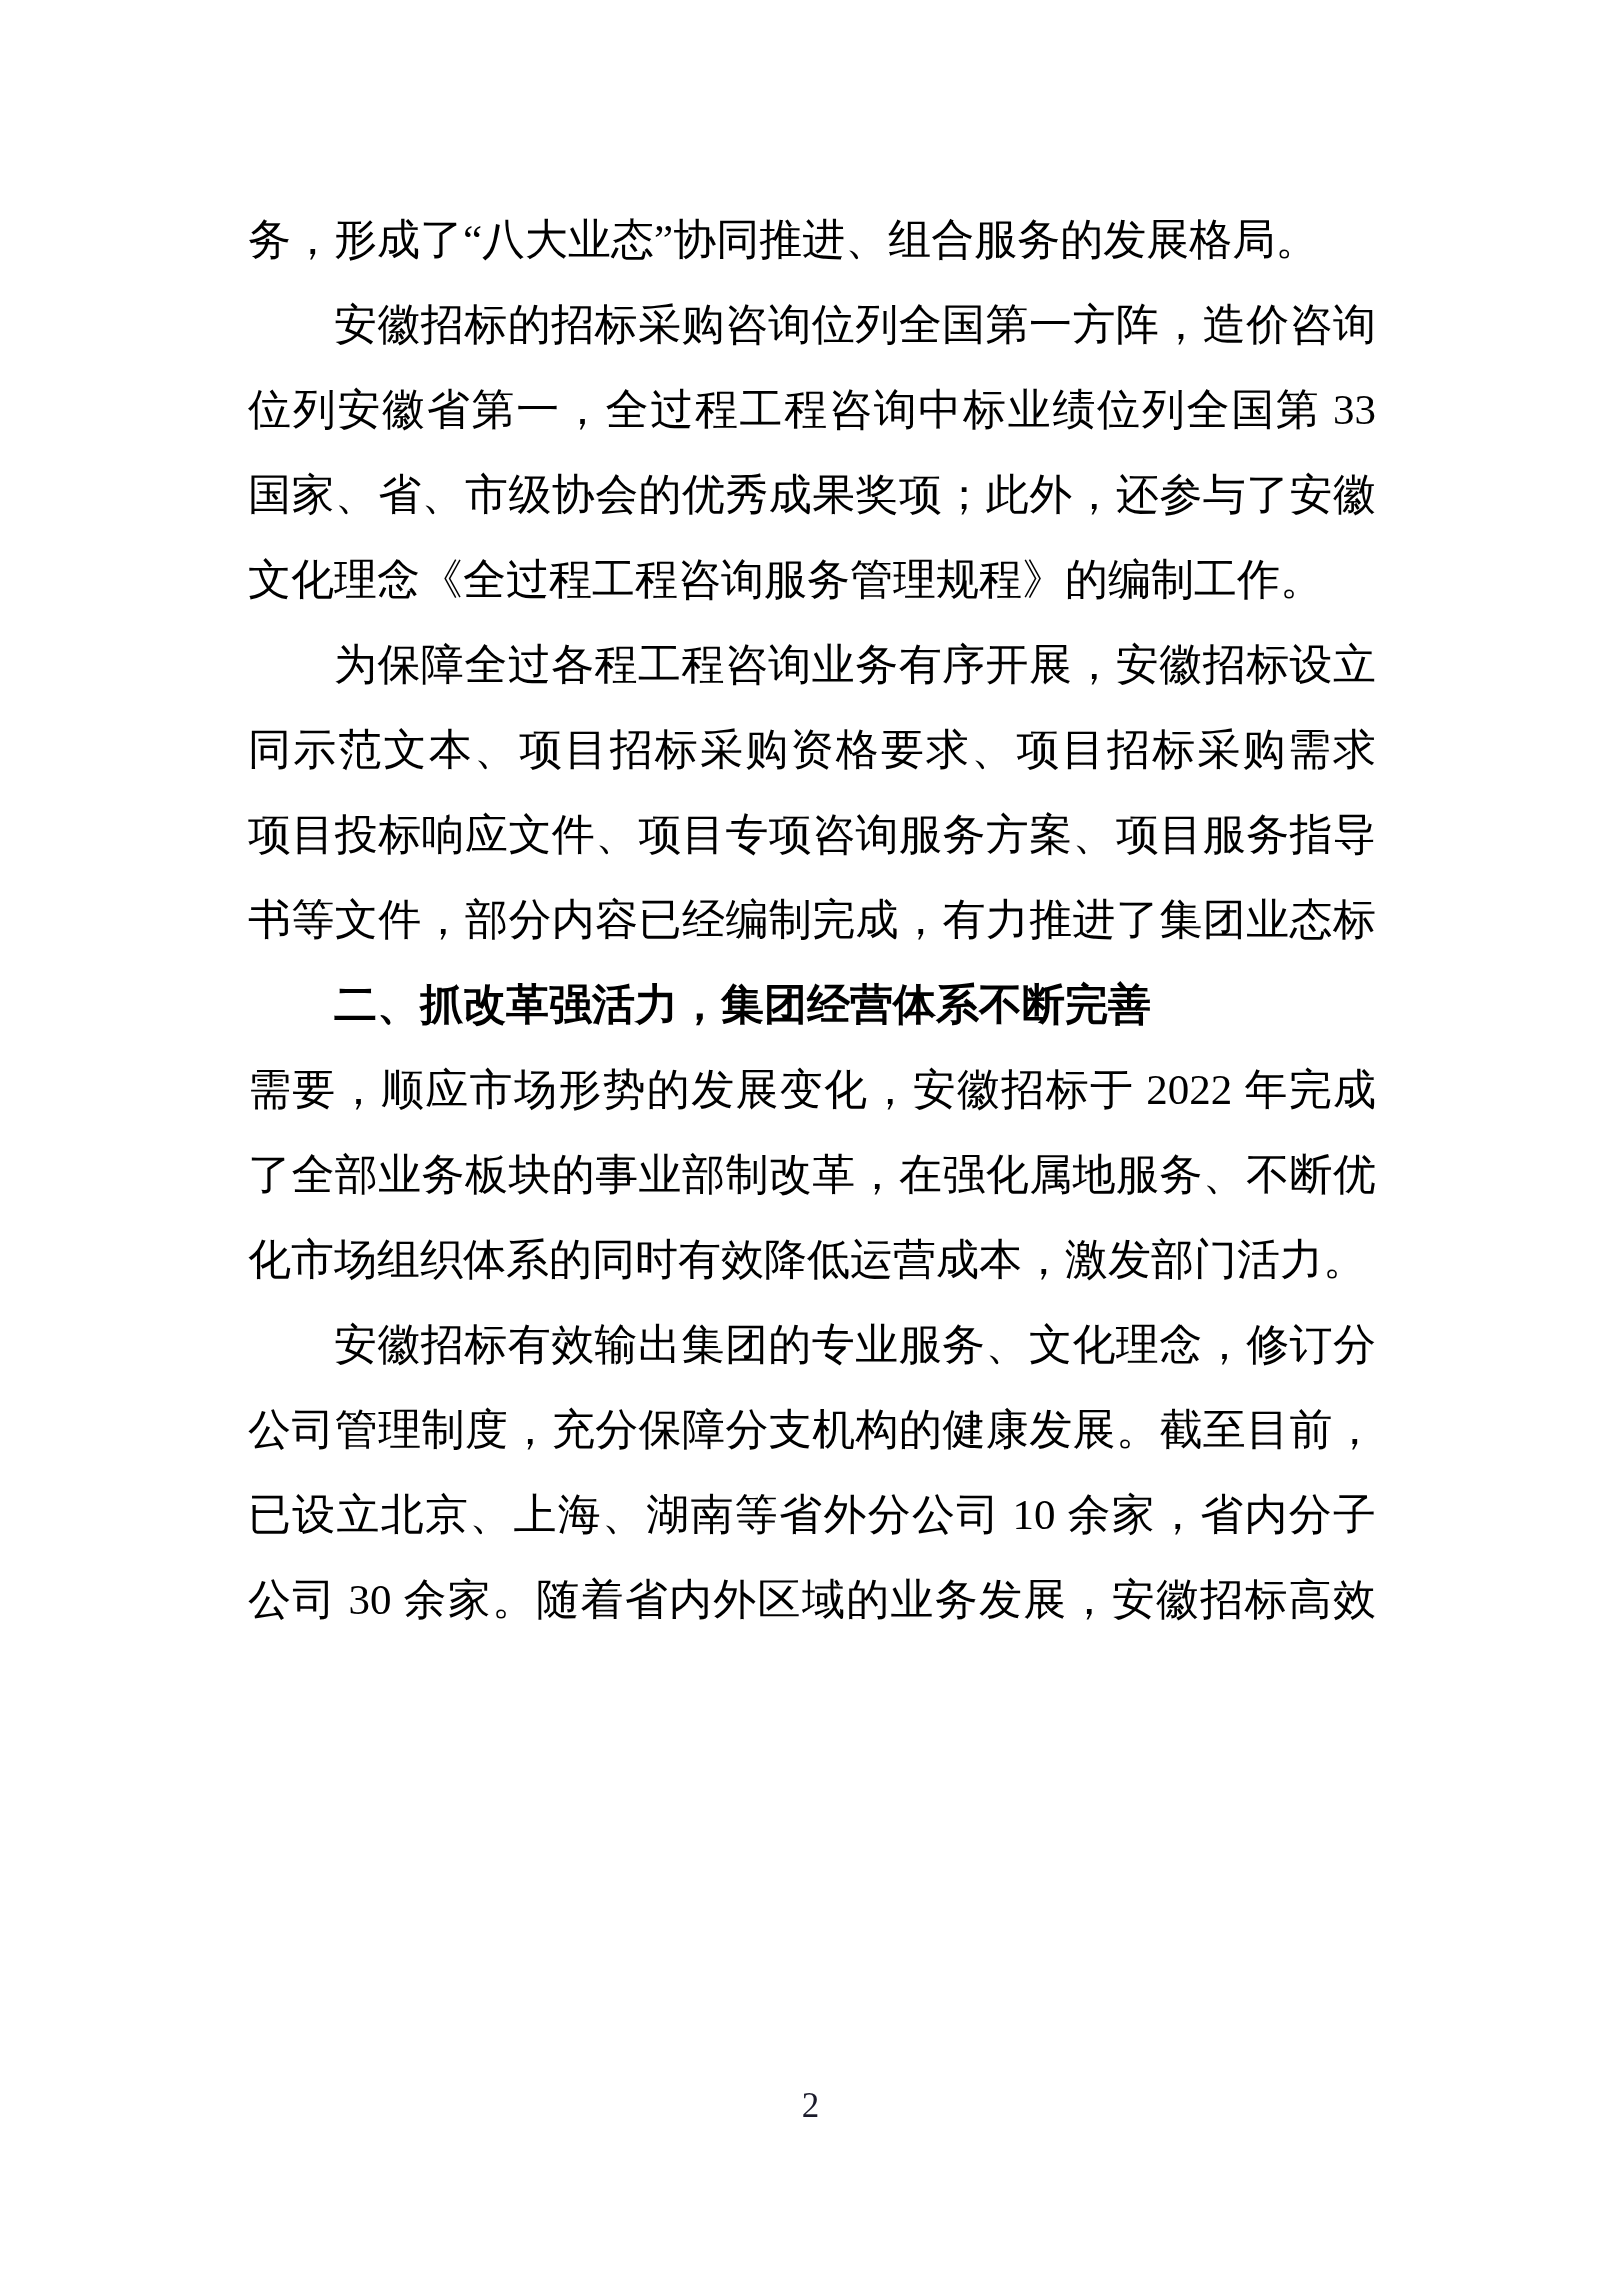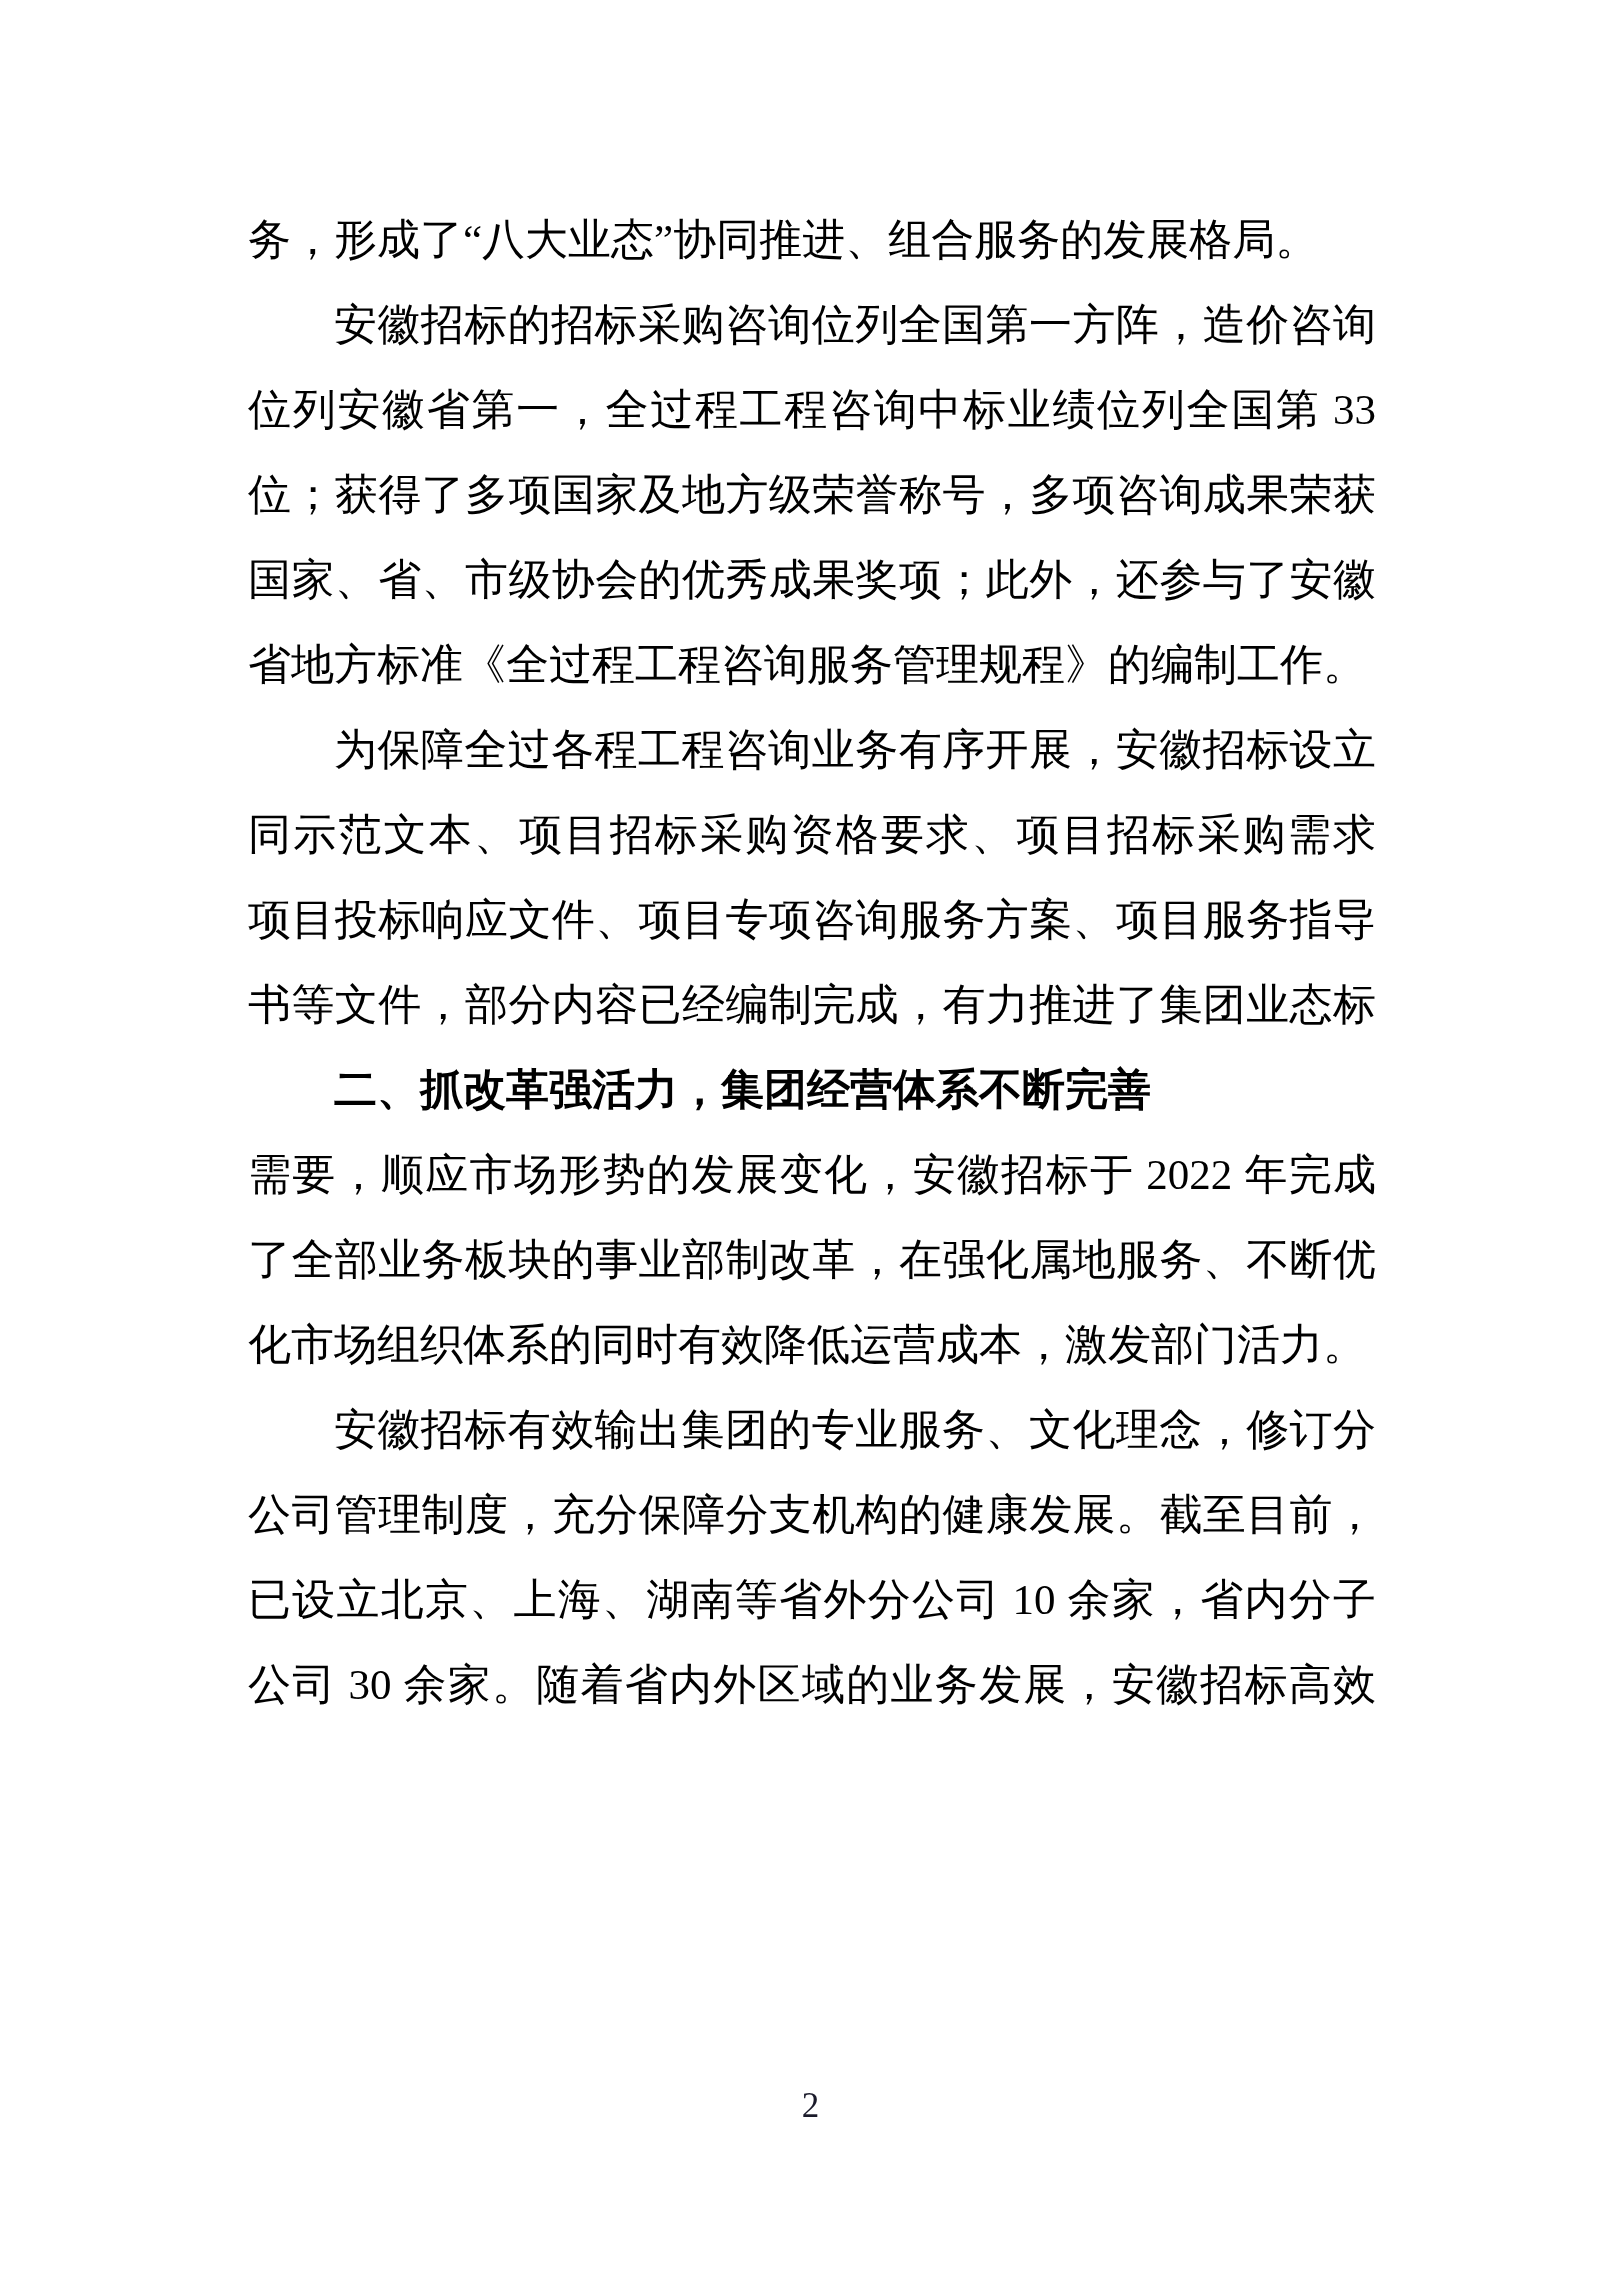--- a/index.html
+++ b/index.html
@@ -60,23 +60,22 @@
 </style>
 </head>
 <body>
 
 <div class="page">
 
   <div class="textblock">
     <div class="line end">务，形成了“八大业态”协同推进、组合服务的发展格局。</div>
     <div class="line fill indent">安徽招标的招标采购咨询位列全国第一方阵，造价咨询</div>
     <div class="line fill">位列安徽省第一，全过程工程咨询中标业绩位列全国第 33</div>
-    <div class="line fill">位；获得了多项国家及地方级荣誉称号，多项咨询成果荣获</div>
     <div class="line fill">国家、省、市级协会的优秀成果奖项；此外，还参与了安徽</div>
-    <div class="line end">省地方标准《全过程工程咨询服务管理规程》的编制工作。</div>
+    <div class="line end">文化理念《全过程工程咨询服务管理规程》的编制工作。</div>
     <div class="line fill indent">为保障全过各程工程咨询业务有序开展，安徽招标设立</div>
     <div class="line fill">同示范文本、项目招标采购资格要求、项目招标采购需求（全</div>
     <div class="line fill">项目投标响应文件、项目专项咨询服务方案、项目服务指导</div>
     <div class="line fill">书等文件，部分内容已经编制完成，有力推进了集团业态标</div>
     <div class="line heading indent">二、抓改革强活力，集团经营体系不断完善</div>
     <div class="line fill">需要，顺应市场形势的发展变化，安徽招标于 2022 年完成</div>
     <div class="line fill">了全部业务板块的事业部制改革，在强化属地服务、不断优</div>
     <div class="line end">化市场组织体系的同时有效降低运营成本，激发部门活力。</div>
     <div class="line fill indent">安徽招标有效输出集团的专业服务、文化理念，修订分</div>
     <div class="line fill">公司管理制度，充分保障分支机构的健康发展。截至目前，</div>

